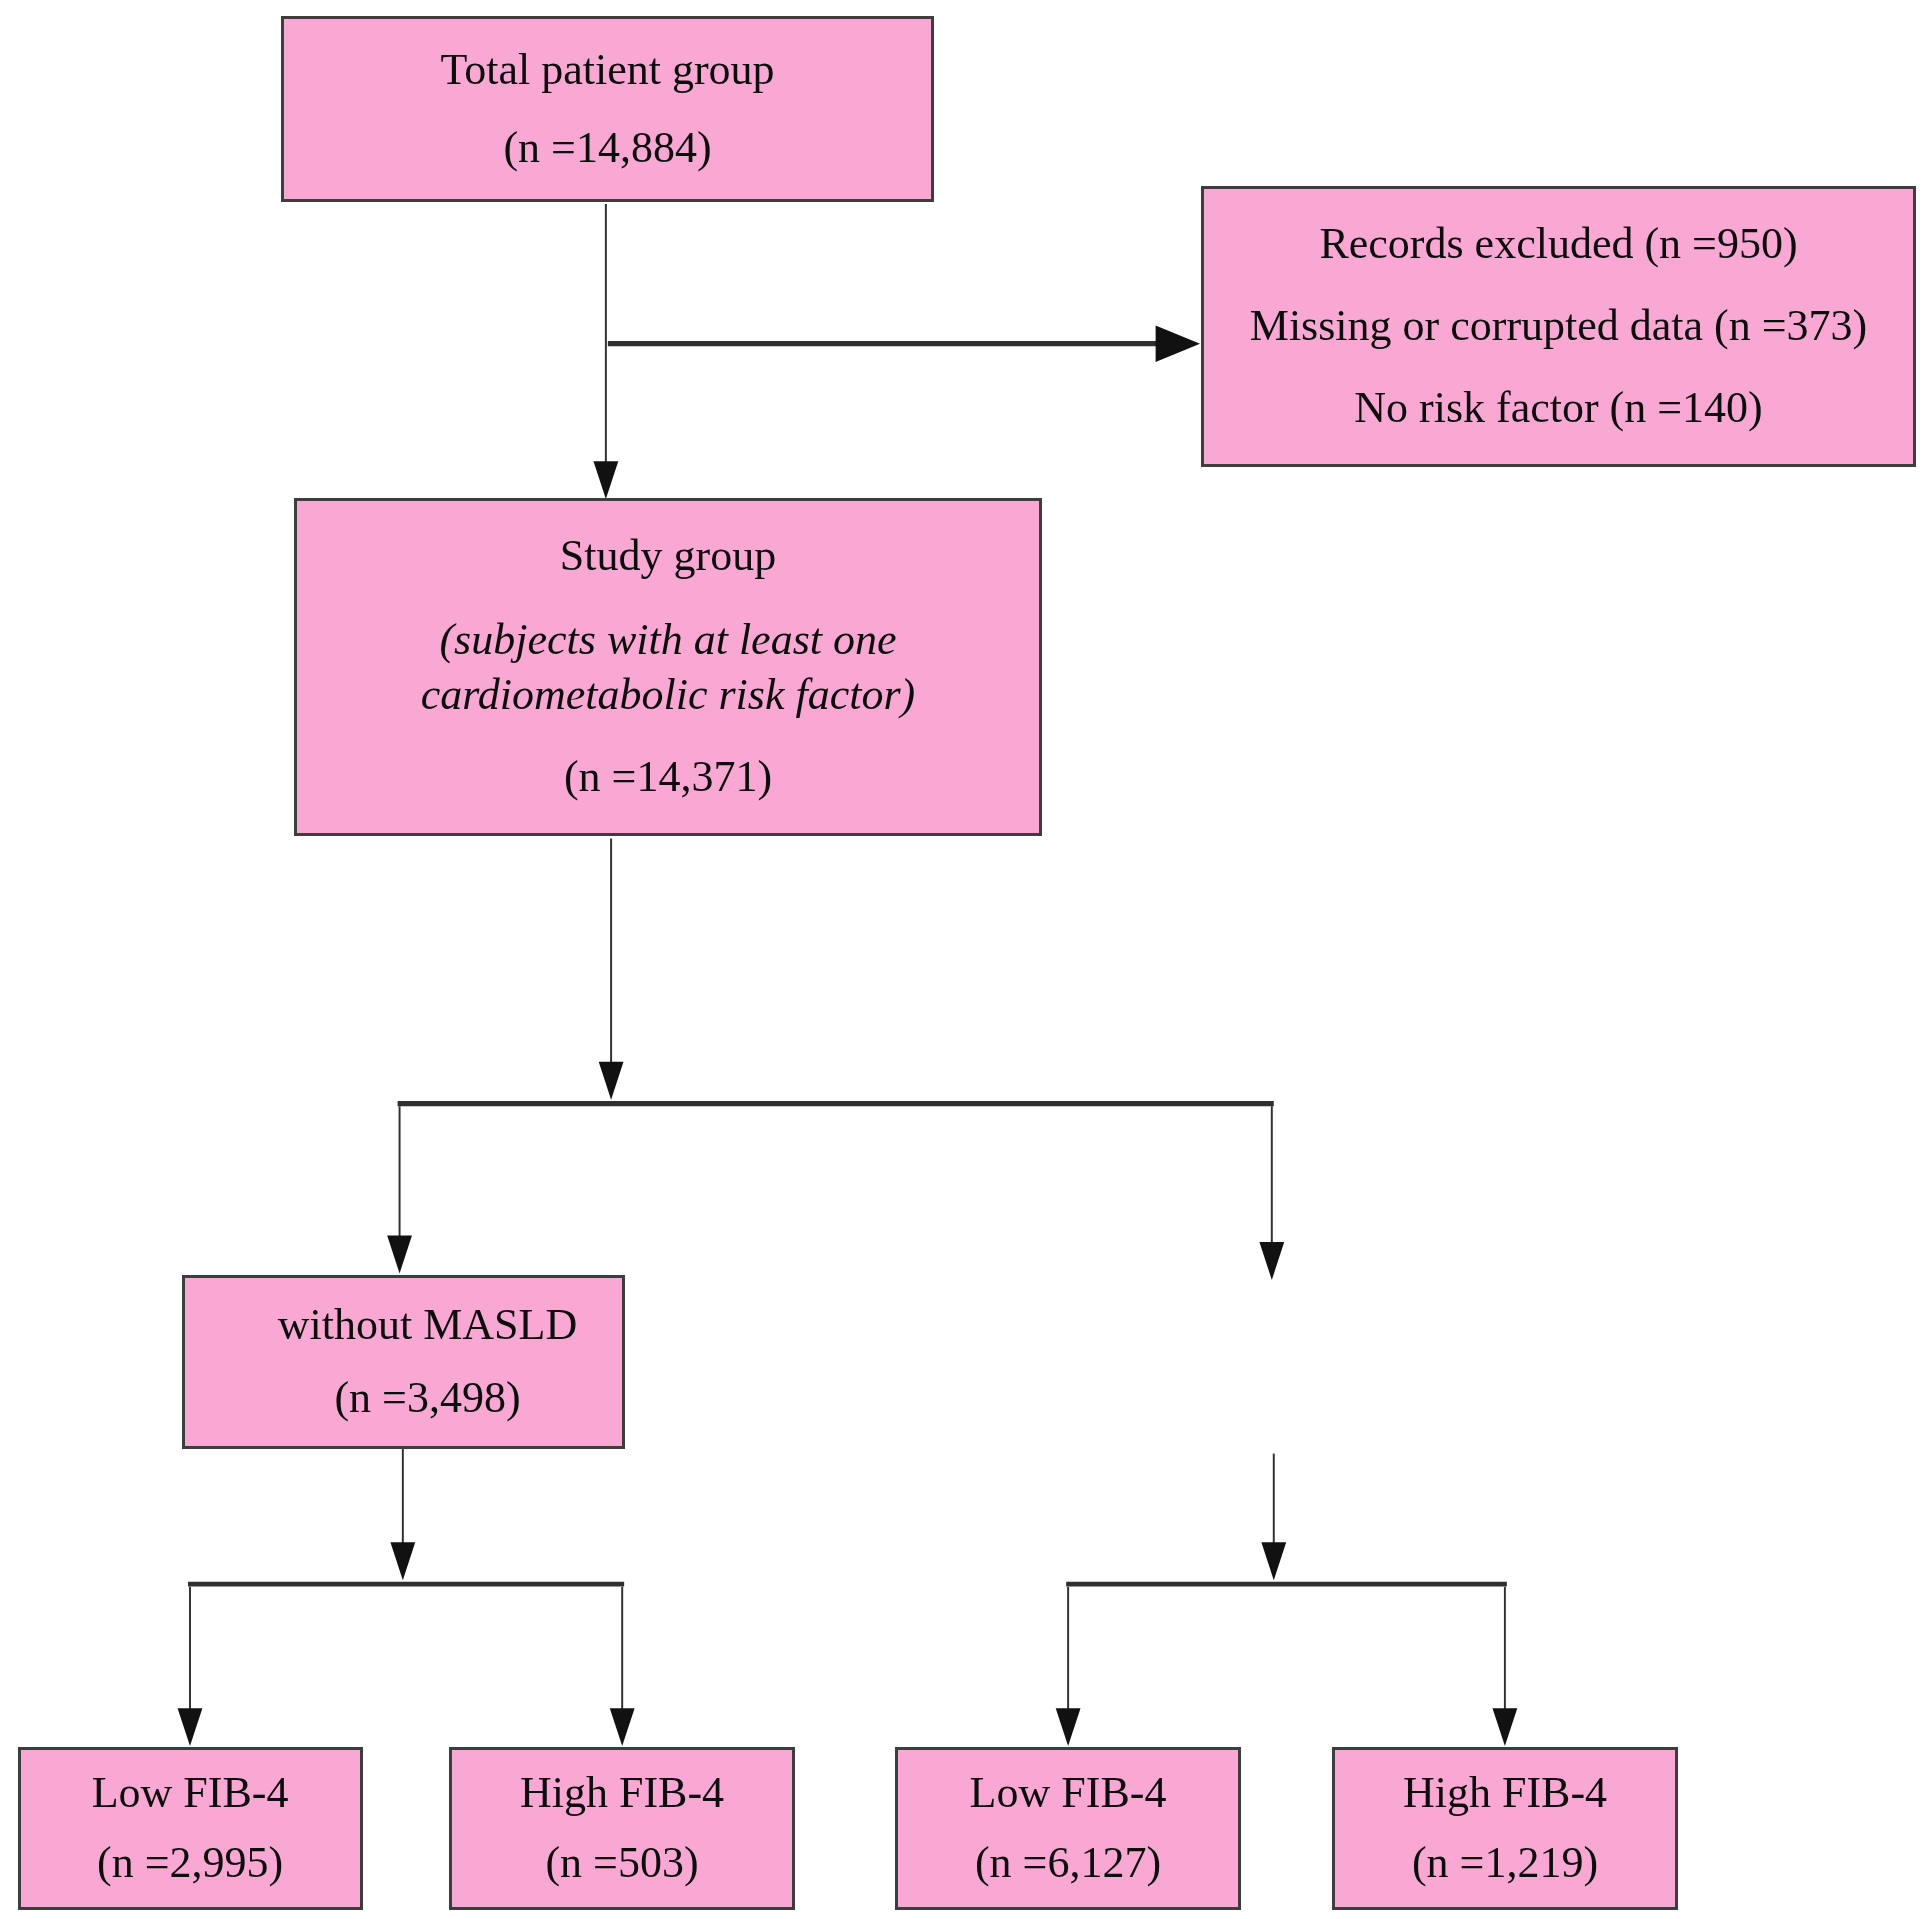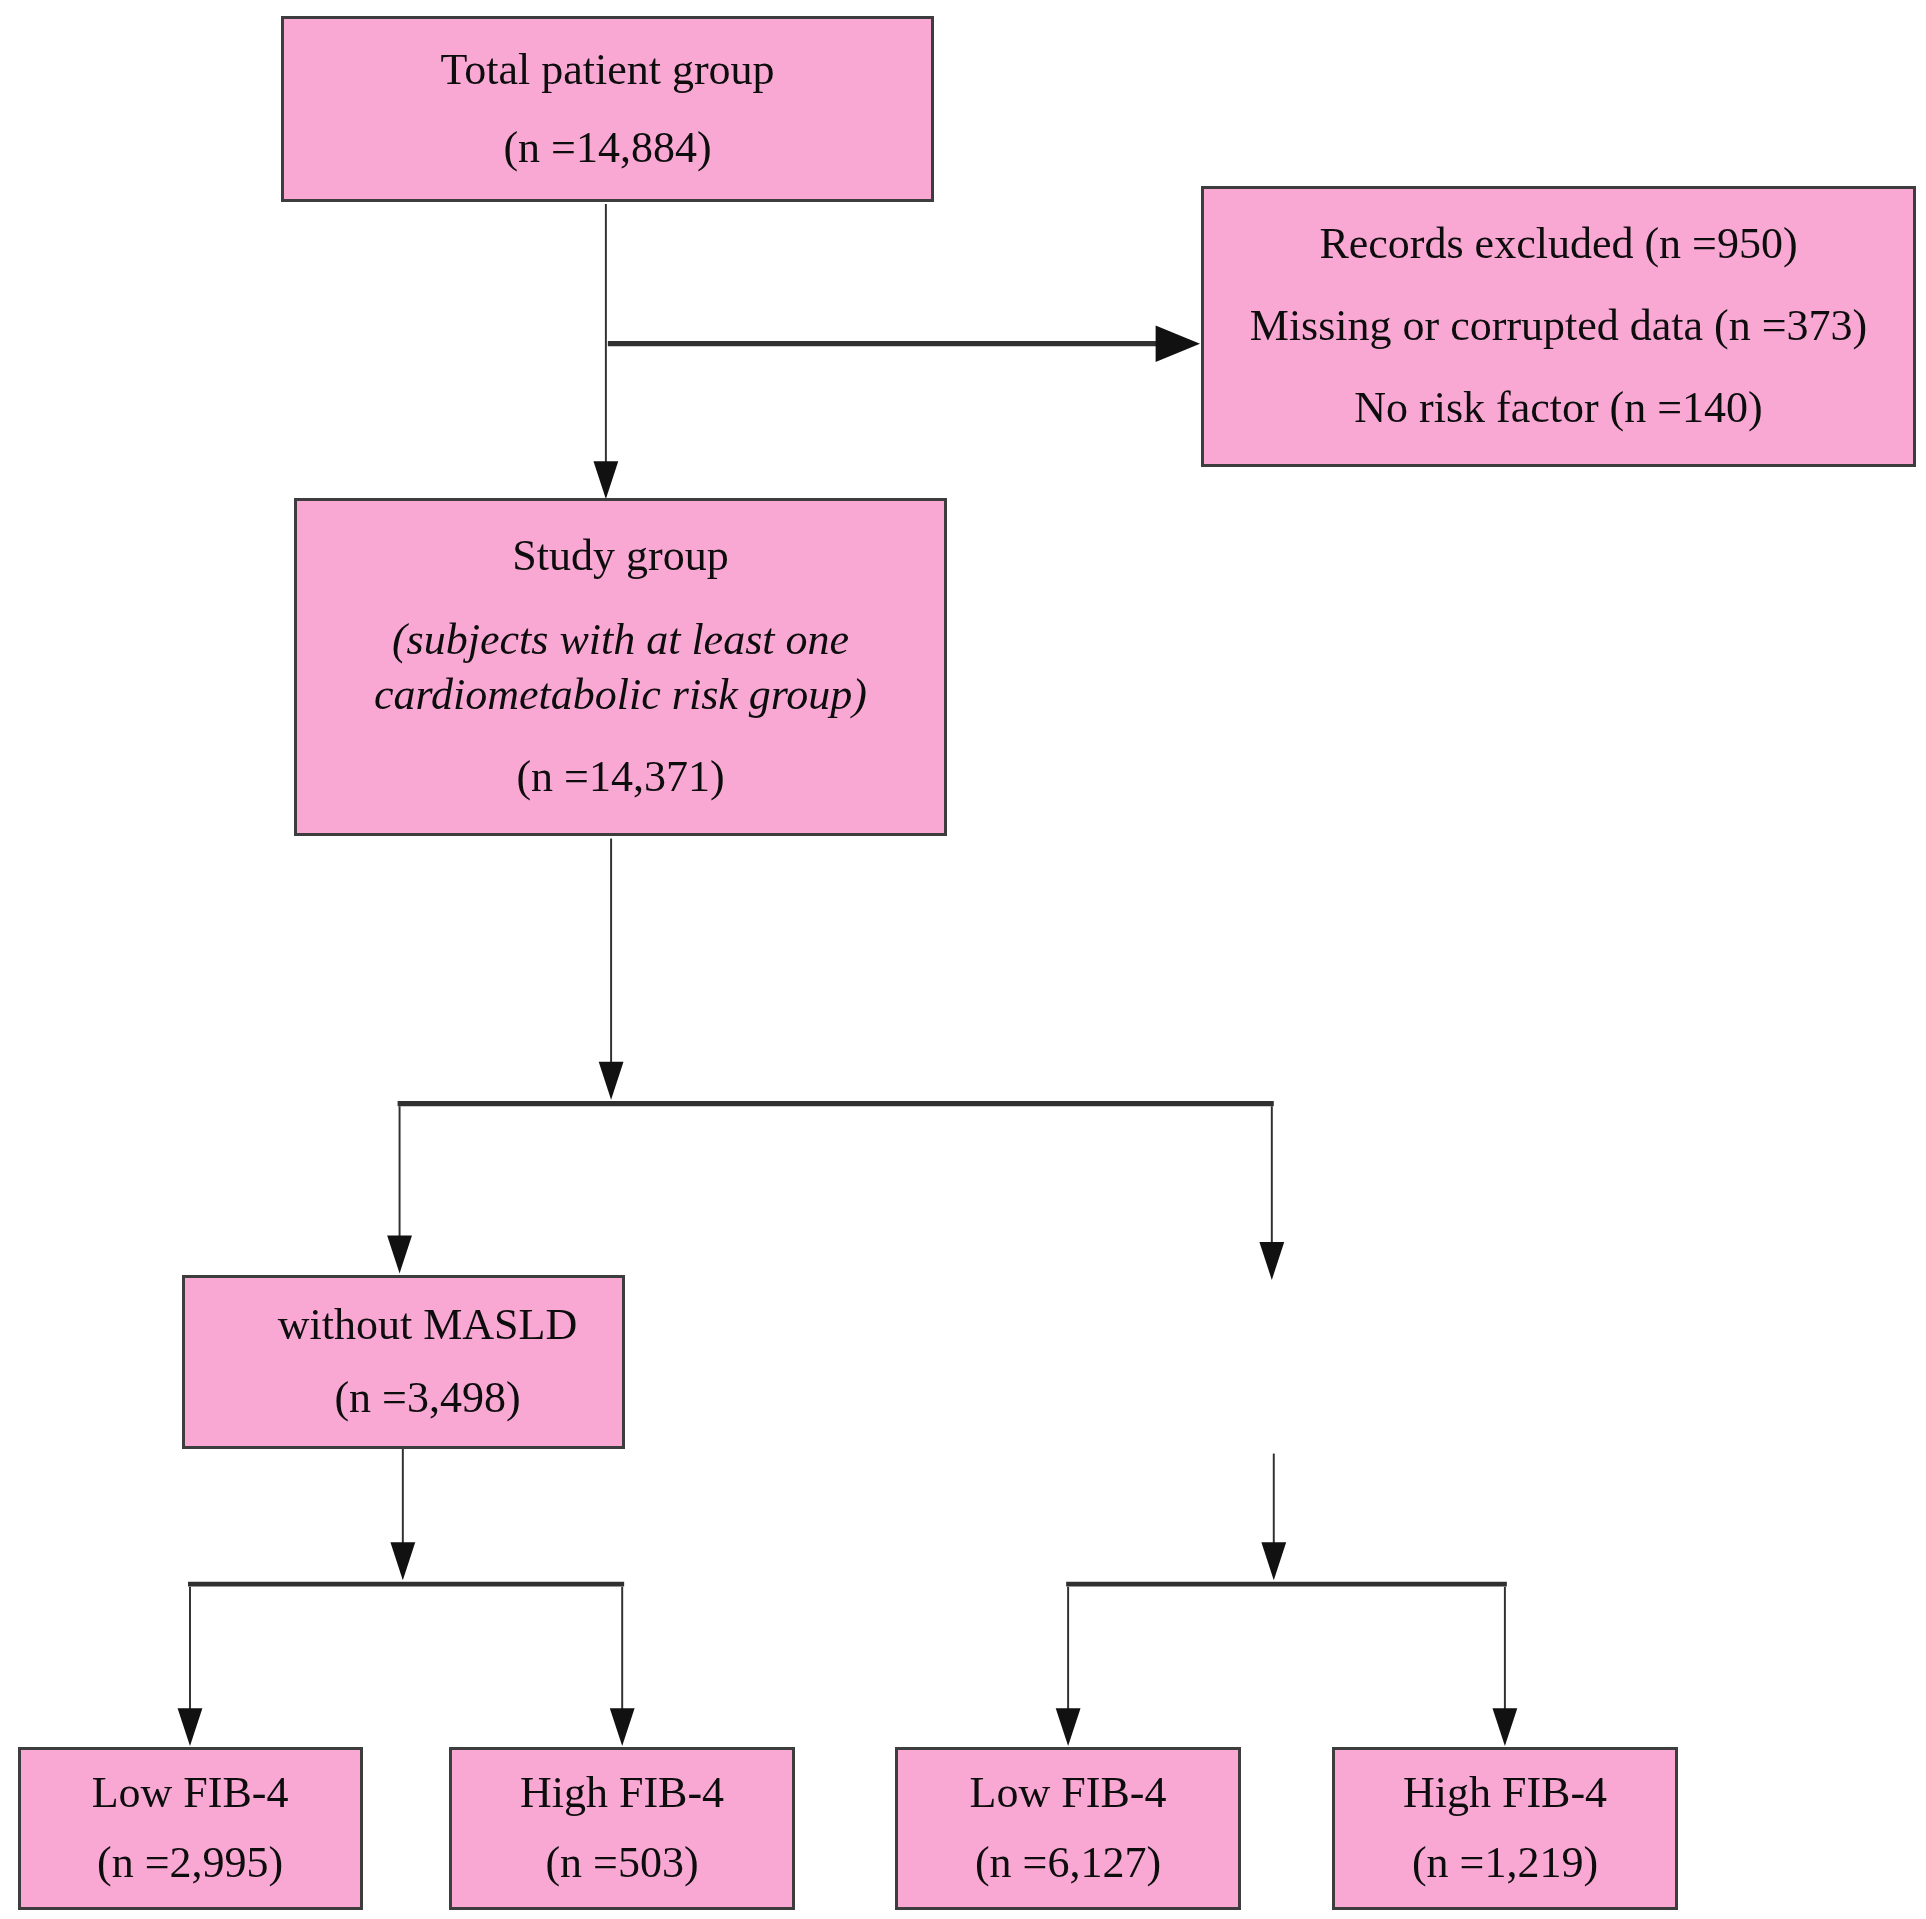--- a/index.html
+++ b/index.html
@@ -46,21 +46,21 @@
     font-size: 44px;
     line-height: 1.25;
     font-style: italic;
     color: #0d0d0d;
     max-width: 562px;
     white-space: normal;
   }
   
   .b-total    { left: 281px;  top: 16.3px;   width: 653px; height: 186px; }
   .b-excluded { left: 1201px; top: 186px;  width: 715px; height: 281px; }
-  .b-study    { left: 294px;  top: 498px;  width: 653px; height: 338px; }
+  .b-study    { left: 294px;  top: 498px;  width: 748px; height: 338px; }
   .b-without  { left: 182px;  top: 1275px; width: 443px;  height: 174px; padding-left: 48px; }
   .b-with     { left: 1090px; top: 1281px; width: 347px;  height: 172px; }
   .b-low1     { left: 17.6px;   top: 1747px; width: 345px;  height: 163px; }
   .b-high1    { left: 449px;  top: 1747px; width: 346px;  height: 163px; }
   .b-low2     { left: 895px; top: 1747px; width: 346px;  height: 163px; }
   .b-high2    { left: 1332px; top: 1747px; width: 346px;  height: 163px; }
 </style>
 </head>
 <body>
 
@@ -110,21 +110,21 @@
   </div>
 
   <div class="flow-box b-excluded">
     <div class="box-line">Records excluded (n =950)</div>
     <div class="box-line">Missing or corrupted data (n =373)</div>
     <div class="box-line">No risk factor (n =140)</div>
   </div>
 
   <div class="flow-box b-study">
     <div class="box-title">Study group</div>
-    <div class="box-sub">(subjects with at least one cardiometabolic risk group)</div>
+    <div class="box-sub">(subjects with at least one cardiometabolic risk factor)</div>
     <div class="box-n">(n =14,371)</div>
   </div>
 
   <div class="flow-box b-without">
     <div class="box-title">without MASLD</div>
     <div class="box-n">(n =3,498)</div>
   </div>
 
 
   <div class="flow-box b-low1">

